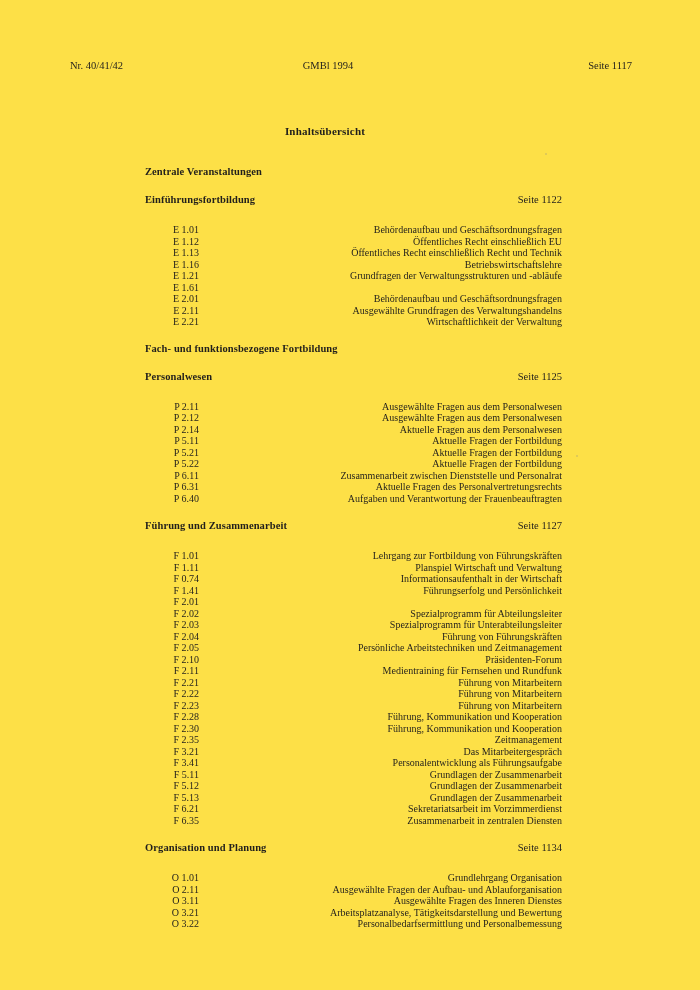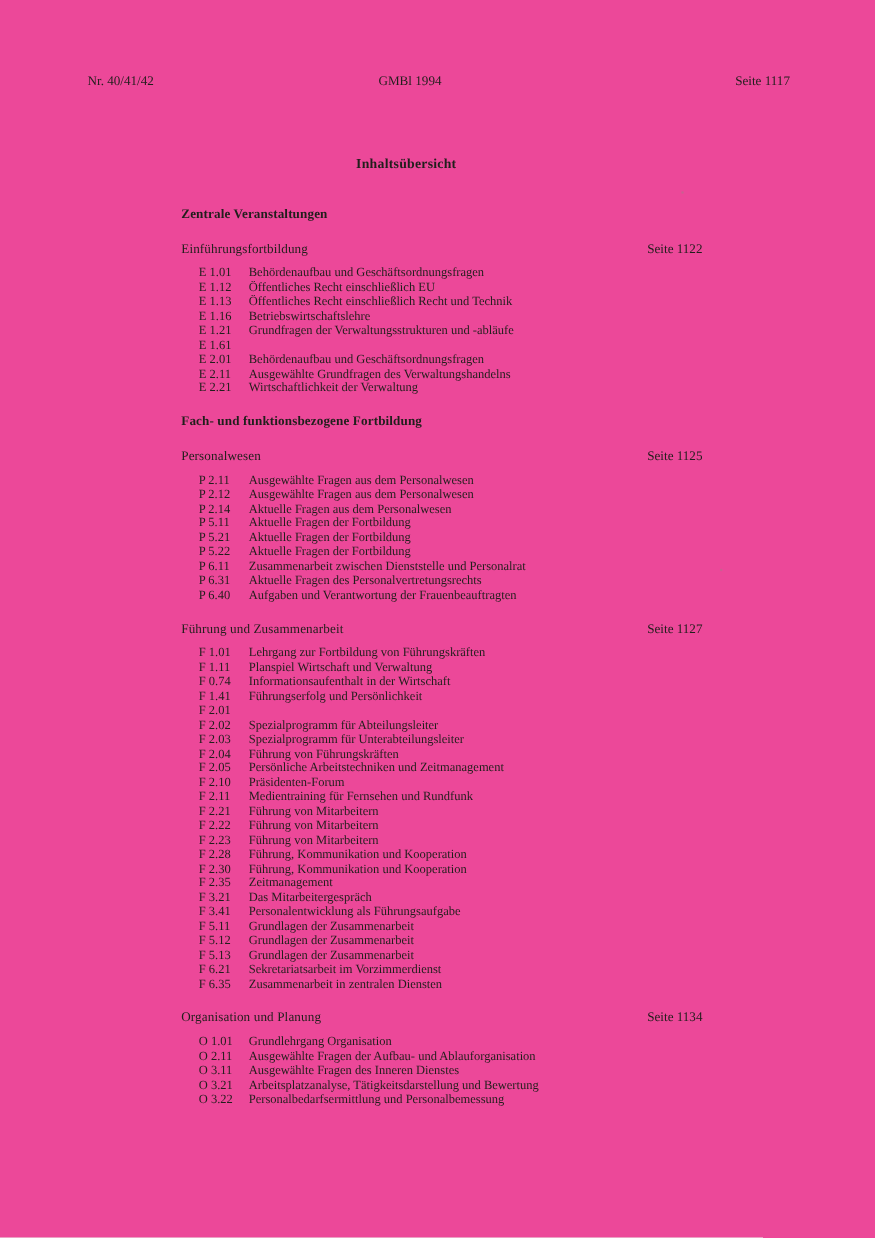--- a/index.html
+++ b/index.html
@@ -1,21 +1,21 @@
 <!DOCTYPE html>
 <html><head>
 <meta charset="utf-8">
 <style>
   html, body { margin: 0; padding: 0; background: #e8e8e6; }
   .page {
     position: relative;
     width: 700px;
     height: 990px;
     margin: 0 auto;
-    background: #ec4899;
+    background: #fde047;
     color: #211f1c;
     font-family: "Liberation Serif", "DejaVu Serif", serif;
     overflow: hidden;
   }
   
   .hdr { position: absolute; top: 59px; left: 0; width: 700px; height: 14px; font-size: 10.5px; line-height: 13px; }
   .hdr-left   { position: absolute; left: 70px; top: 0; }
   .hdr-center { position: absolute; left: 0; top: 0; width: 656px; text-align: center; }
   .hdr-right  { position: absolute; right: 68px; top: 0; }
   
@@ -24,23 +24,23 @@
     text-align: center; font-weight: bold; font-size: 11px; line-height: 14px;
     letter-spacing: 0.2px;
   }
   
   .toc { position: absolute; top: 166px; left: 145px; width: 417px; }
   .group { margin-top: 15px; }
   .group:first-child { margin-top: 0; }
   .group-heading { margin: 0; font-weight: bold; font-size: 10.5px; line-height: 12px; letter-spacing: 0.1px; }
   .sec { margin-top: 16px; }
   .sec-head { display: flex; justify-content: space-between; align-items: baseline; font-size: 10.5px; line-height: 12px; }
-  .sec-name { font-weight: normal; letter-spacing: 0.1px; }
+  .sec-name { font-weight: bold; letter-spacing: 0.1px; }
   .sec-page { font-weight: normal; }
-  .items { margin-top: 7px; font-size: 10px; }
+  .items { margin-top: 18px; font-size: 10px; text-align: right; }
   .item { display: flex; line-height: 11.5px; }
   .item-code { flex: none; width: 40px; margin-left: 14px; }
   .item-label { flex: 1; }
   
   .speck { position: absolute; background: #8f8d88; border-radius: 50%; opacity: 0.35; }
   .speck1 { left: 545px; top: 153px; width: 2px; height: 2px; }
   .speck2 { left: 576px; top: 455px; width: 2px; height: 2px; }
 </style>
 </head>
 <body>

